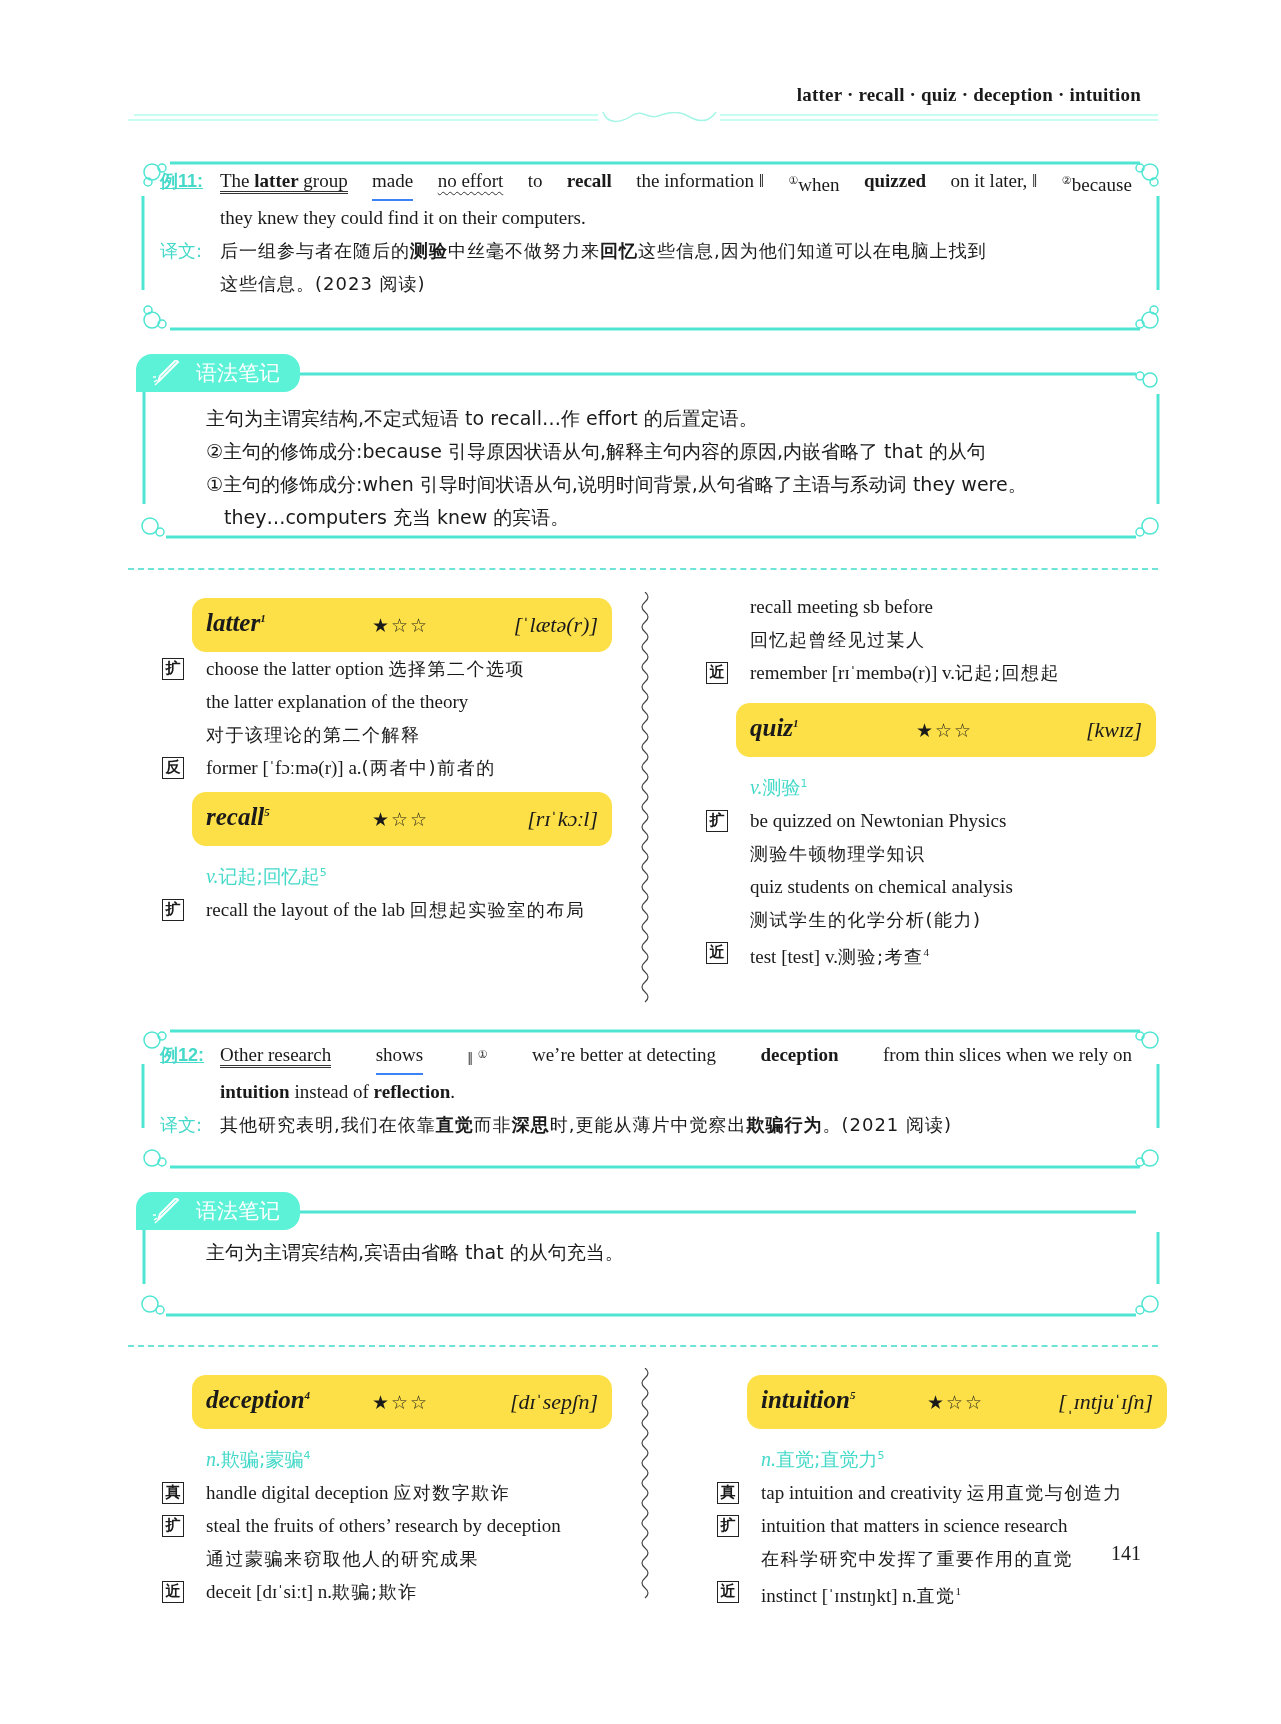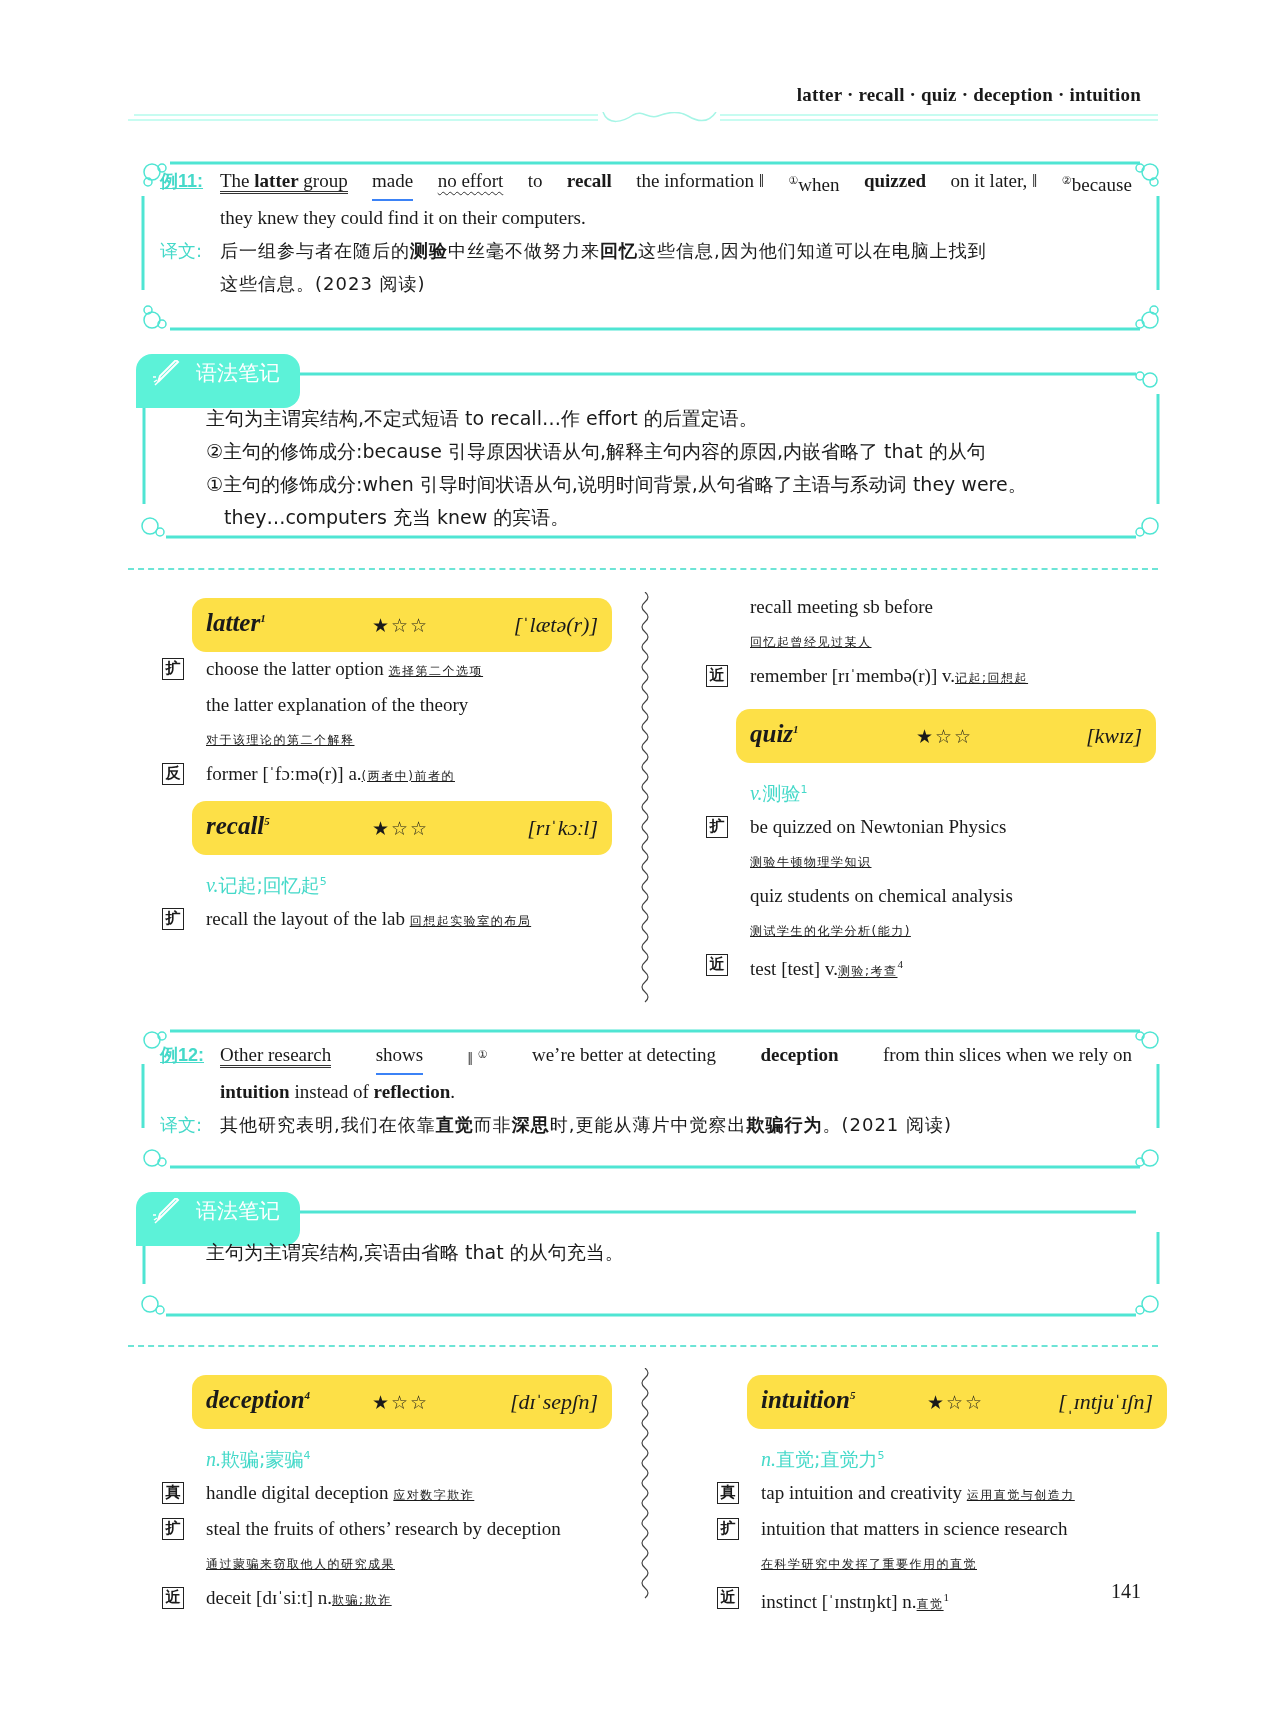--- a/index.html
+++ b/index.html
@@ -18,40 +18,40 @@
   .indent { padding-left: 60px; }
   .justify { display: flex; justify-content: space-between; width: 100%; }
   .u1 { border-bottom: 3px double #333; }
   .u2 { border-bottom: 2px solid #3b82f6; }
   .uw { text-decoration: underline wavy #333; text-underline-offset: 4px; text-decoration-thickness: 1px; }
   .sup { font-size: 11px; vertical-align: super; }
   b { font-weight: bold; }
   .cn { font-family: "DejaVu Sans", sans-serif; font-size: 18px; letter-spacing: 1px; }
 
   .grammar-box { position: absolute; left: 136px; width: 1026px; }
-  .grammar-tab { position: absolute; left: 0; top: 0; width: 164px; height: 54px; background: #5cf2d8; border-radius: 16px 16px 16px 0; color: #ffffff; font-family: "DejaVu Sans", sans-serif; font-size: 21px; line-height: 38px; padding-left: 60px; }
+  .grammar-tab { position: absolute; left: 0; top: 0; width: 164px; height: 38px; background: #5cf2d8; border-radius: 16px 16px 16px 0; color: #ffffff; font-family: "DejaVu Sans", sans-serif; font-size: 21px; line-height: 38px; padding-left: 60px; }
   .pen-icon { position: absolute; left: 16px; top: 6px; width: 30px; height: 26px; }
   .grammar-box .content { position: absolute; left: 70px; right: 30px; font-family: "DejaVu Sans", sans-serif; font-size: 17.5px; }
   .grammar-box .line { line-height: 33px; }
 
   .dash-rule { position: absolute; left: 128px; width: 1030px; border-top: 2px dashed #6de4d6; }
 
   .vocab-col { position: absolute; width: 430px; }
   .word-card { position: relative; height: 54px; background: #fde047; border-radius: 14px; margin-left: 30px; width: 420px; font-style: italic; }
   .word-card .word { position: absolute; left: 14px; top: 11px; font-size: 25px; font-weight: bold; }
   .word-card .stars { position: absolute; left: 180px; top: 16px; font-family: "DejaVu Sans", sans-serif; font-size: 19px; letter-spacing: 2px; }
   .word-card .ipa { position: absolute; right: 14px; top: 14px; font-size: 22px; }
   .def { margin-left: 44px; margin-top: 10px; color: #45d9c9; font-family: "DejaVu Sans", sans-serif; font-size: 19px; line-height: 33px; }
   .def i { font-family: "Liberation Serif", serif; font-style: italic; font-size: 20px; }
   .entry { font-size: 19px; line-height: 33px; white-space: nowrap; position: relative; padding-left: 44px; }
-  .entry .cnx { font-family: "DejaVu Sans", sans-serif; font-size: 12px; letter-spacing: 1.5px; text-decoration: underline; }
+  .entry .cnx { font-family: "DejaVu Sans", sans-serif; font-size: 18px; letter-spacing: 1.5px; }
   .tag { position: absolute; left: 0; top: 6px; width: 22px; height: 22px; border: 1.5px solid #222; font-family: "DejaVu Sans", sans-serif; font-size: 15px; line-height: 19px; text-align: center; font-weight: bold; }
   .wave-sep { position: absolute; width: 14px; }
 
-  .page-number { position: absolute; right: 140px; top: 1580px; font-size: 20px; }
+  .page-number { position: absolute; right: 140px; top: 1542px; font-size: 20px; }
 </style>
 </head>
 <body>
 
 <div class="running-head">latter · recall · quiz · deception · intuition</div>
 <svg class="head-rule" viewBox="0 0 1030 12" preserveAspectRatio="none">
   <line x1="6" y1="3" x2="470" y2="3" stroke="#b5fbec" stroke-width="1.5"></line>
   <line x1="0" y1="8" x2="470" y2="8" stroke="#b5fbec" stroke-width="1.5"></line>
   <path d="M475 0 C480 14, 495 10, 505 3 C515 -3, 520 8, 530 4 C540 0, 550 -2, 560 4 C570 10, 580 12, 588 0" fill="none" stroke="#a6f5e6" stroke-width="1.5"></path>
   <line x1="592" y1="3" x2="1030" y2="3" stroke="#b5fbec" stroke-width="1.5"></line>

